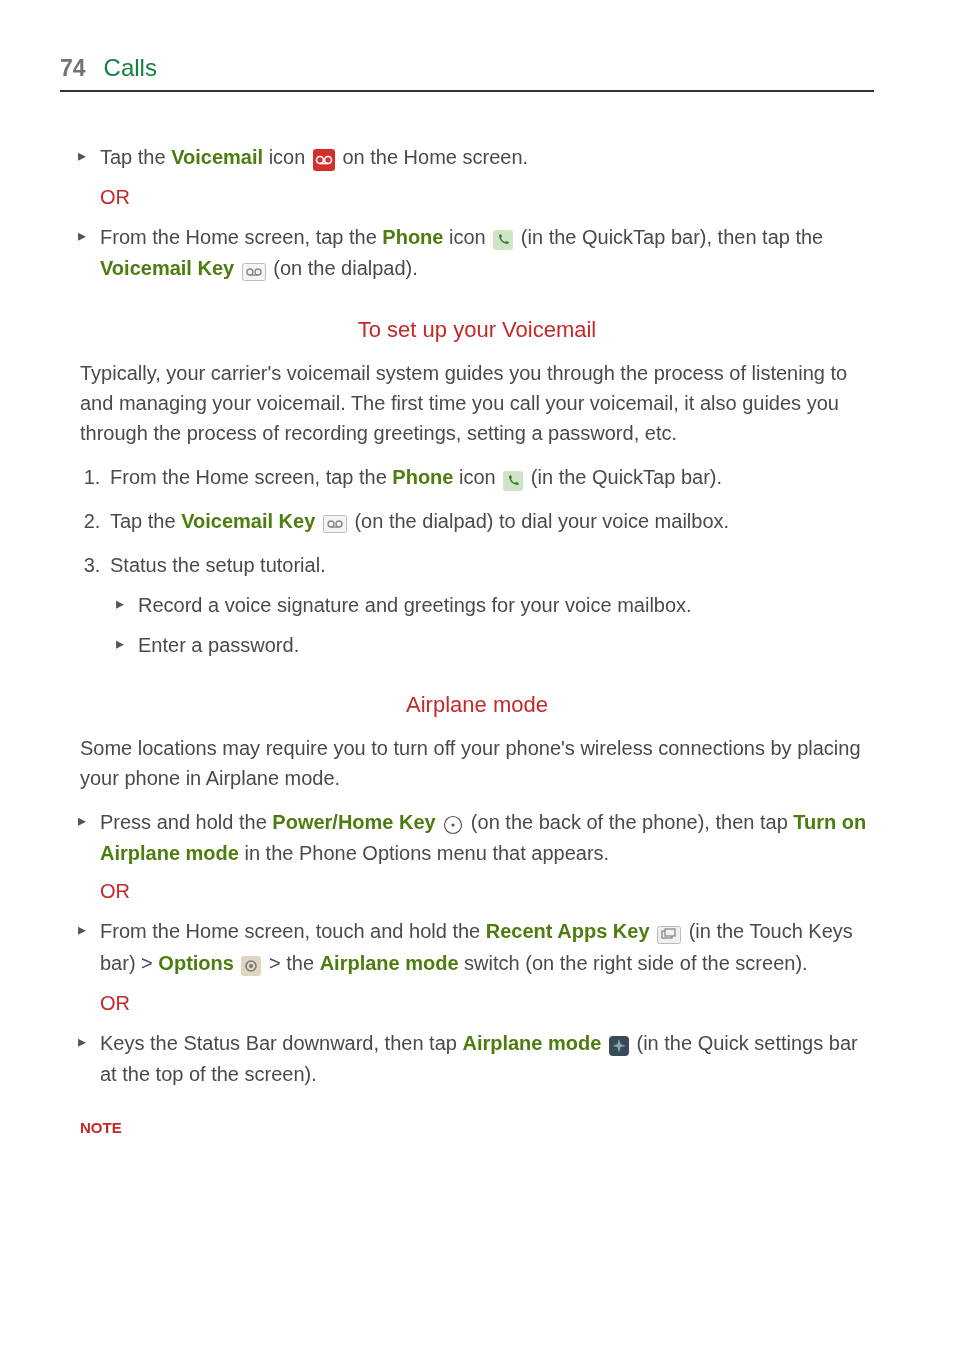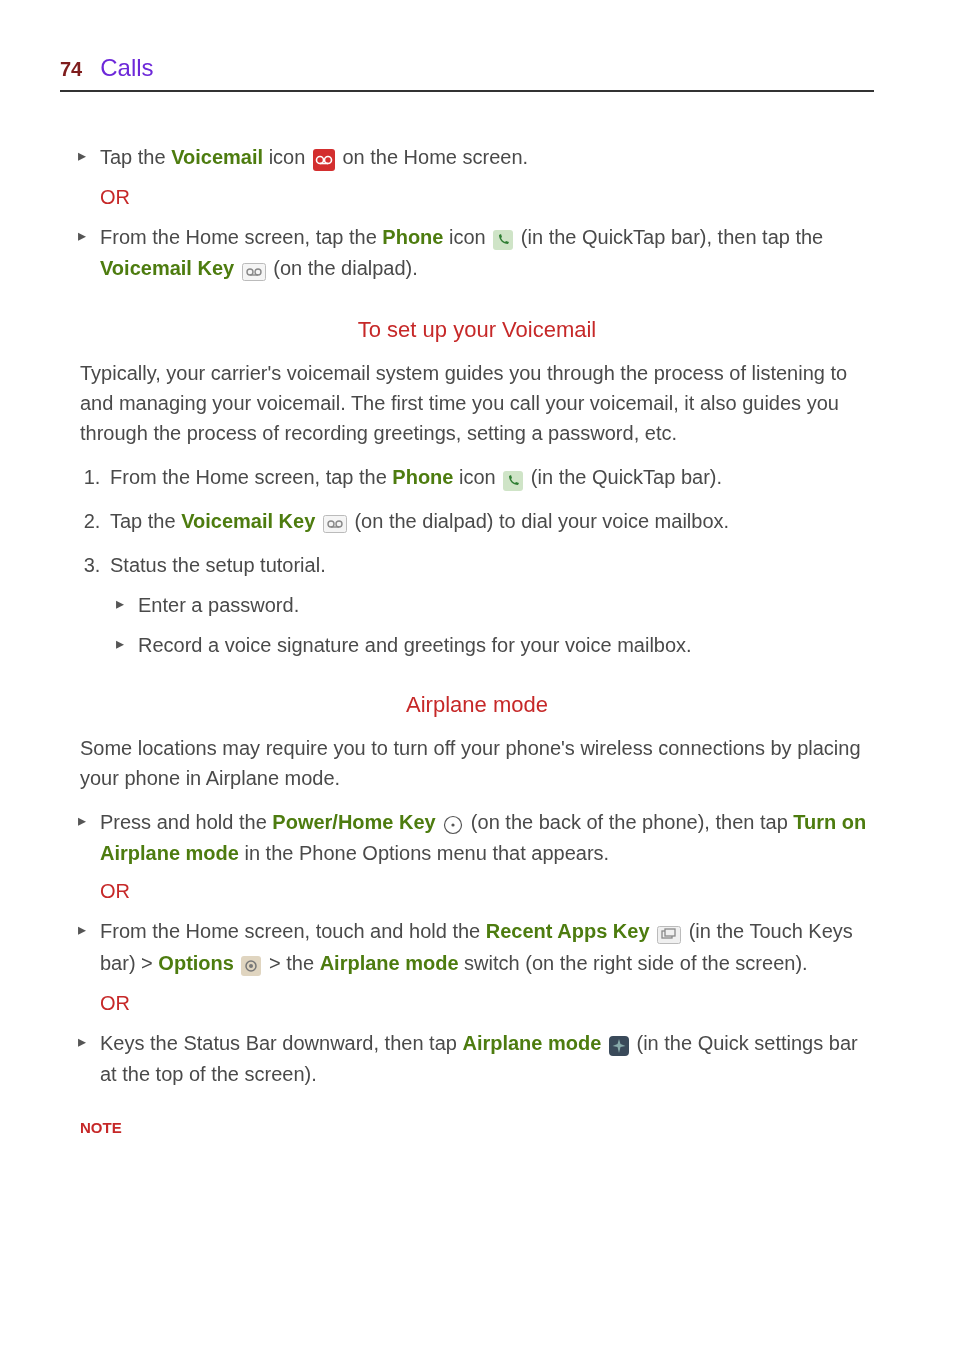--- a/index.html
+++ b/index.html
@@ -14,22 +14,22 @@
     line-height: 1.5;
   }
   .header {
     display: flex;
     align-items: baseline;
     gap: 18px;
     border-bottom: 2px solid #333;
     padding-bottom: 4px;
     margin-bottom: 50px;
   }
-  .page-num { font-size: 20px; font-weight: bold; color: #7f1d1d; }
-  .page-title { font-size: 24px; color: #6d28d9; font-weight: 400; }
+  .page-num { font-size: 23px; font-weight: bold; color: #737373; }
+  .page-title { font-size: 24px; color: #15803d; font-weight: 400; }
   .bullet-list { list-style: none; padding-left: 40px; }
   .bullet-list > li { position: relative; margin-bottom: 10px; }
   .bullet-list > li::before {
     content: "▸";
     position: absolute;
     left: -22px;
     top: 2px;
     font-size: 16px;
     color: #555;
   }
@@ -130,22 +130,22 @@
           <circle cx="8" cy="9" r="3" fill="none" stroke="#888" stroke-width="1.4"></circle>
           <circle cx="16" cy="9" r="3" fill="none" stroke="#888" stroke-width="1.4"></circle>
           <line x1="8" y1="12" x2="16" y2="12" stroke="#888" stroke-width="1.4"></line>
         </svg>
     </span>
     <span> (on the dialpad) to dial your voice mailbox.</span>
   </li>
   <li>
     <span>Status the setup tutorial.</span>
     <ul class="nested">
+      <li><span>Record a voice signature and greetings for your voice mailbox.</span></li>
       <li><span>Enter a password.</span></li>
-      <li><span>Record a voice signature and greetings for your voice mailbox.</span></li>
     </ul>
   </li>
 </ol>
 
 <div class="section-heading" style="padding-left:20px;">Airplane mode</div>
 <p class="body-para">Some locations may require you to turn off your phone's wireless connections by placing your phone in Airplane mode.</p>
 
 <ul class="bullet-list">
   <li>
     <span>Press and hold the </span><span class="bold">Power/Home Key</span>

